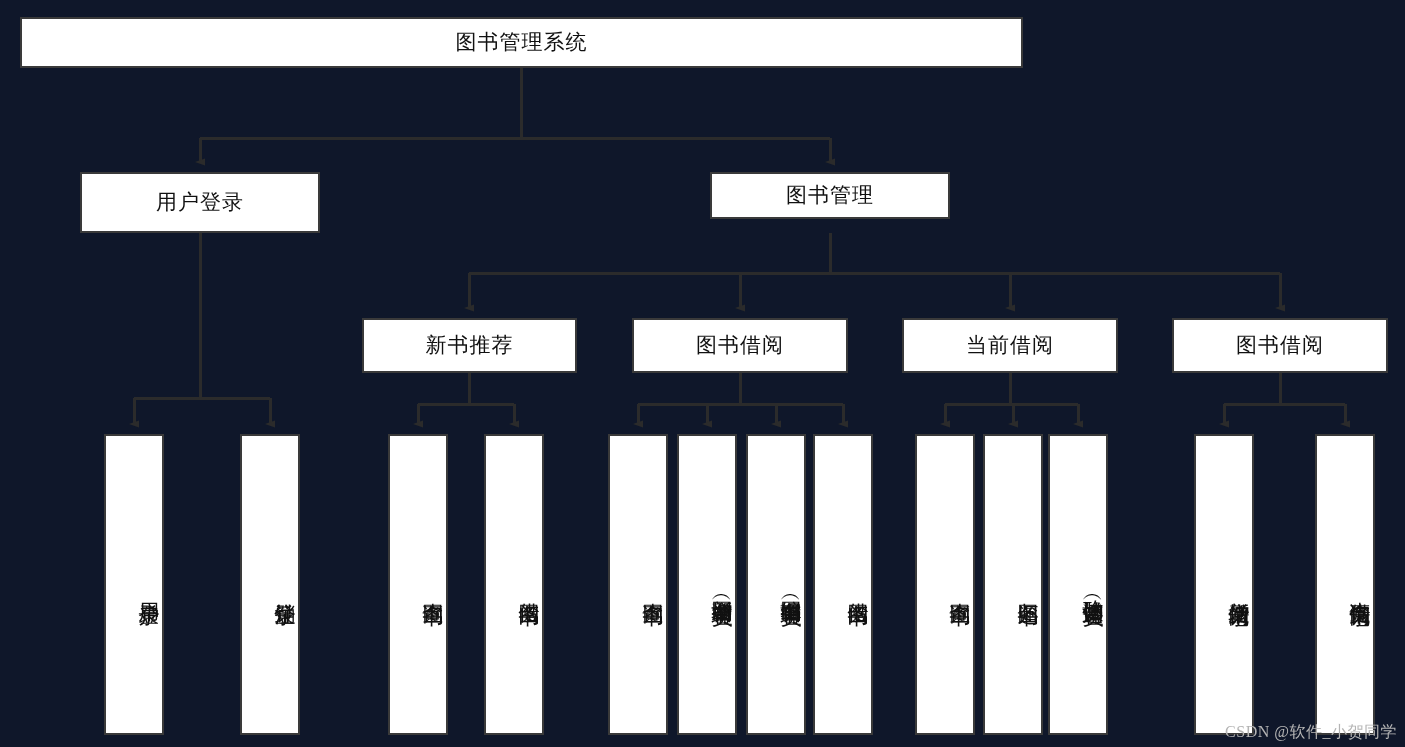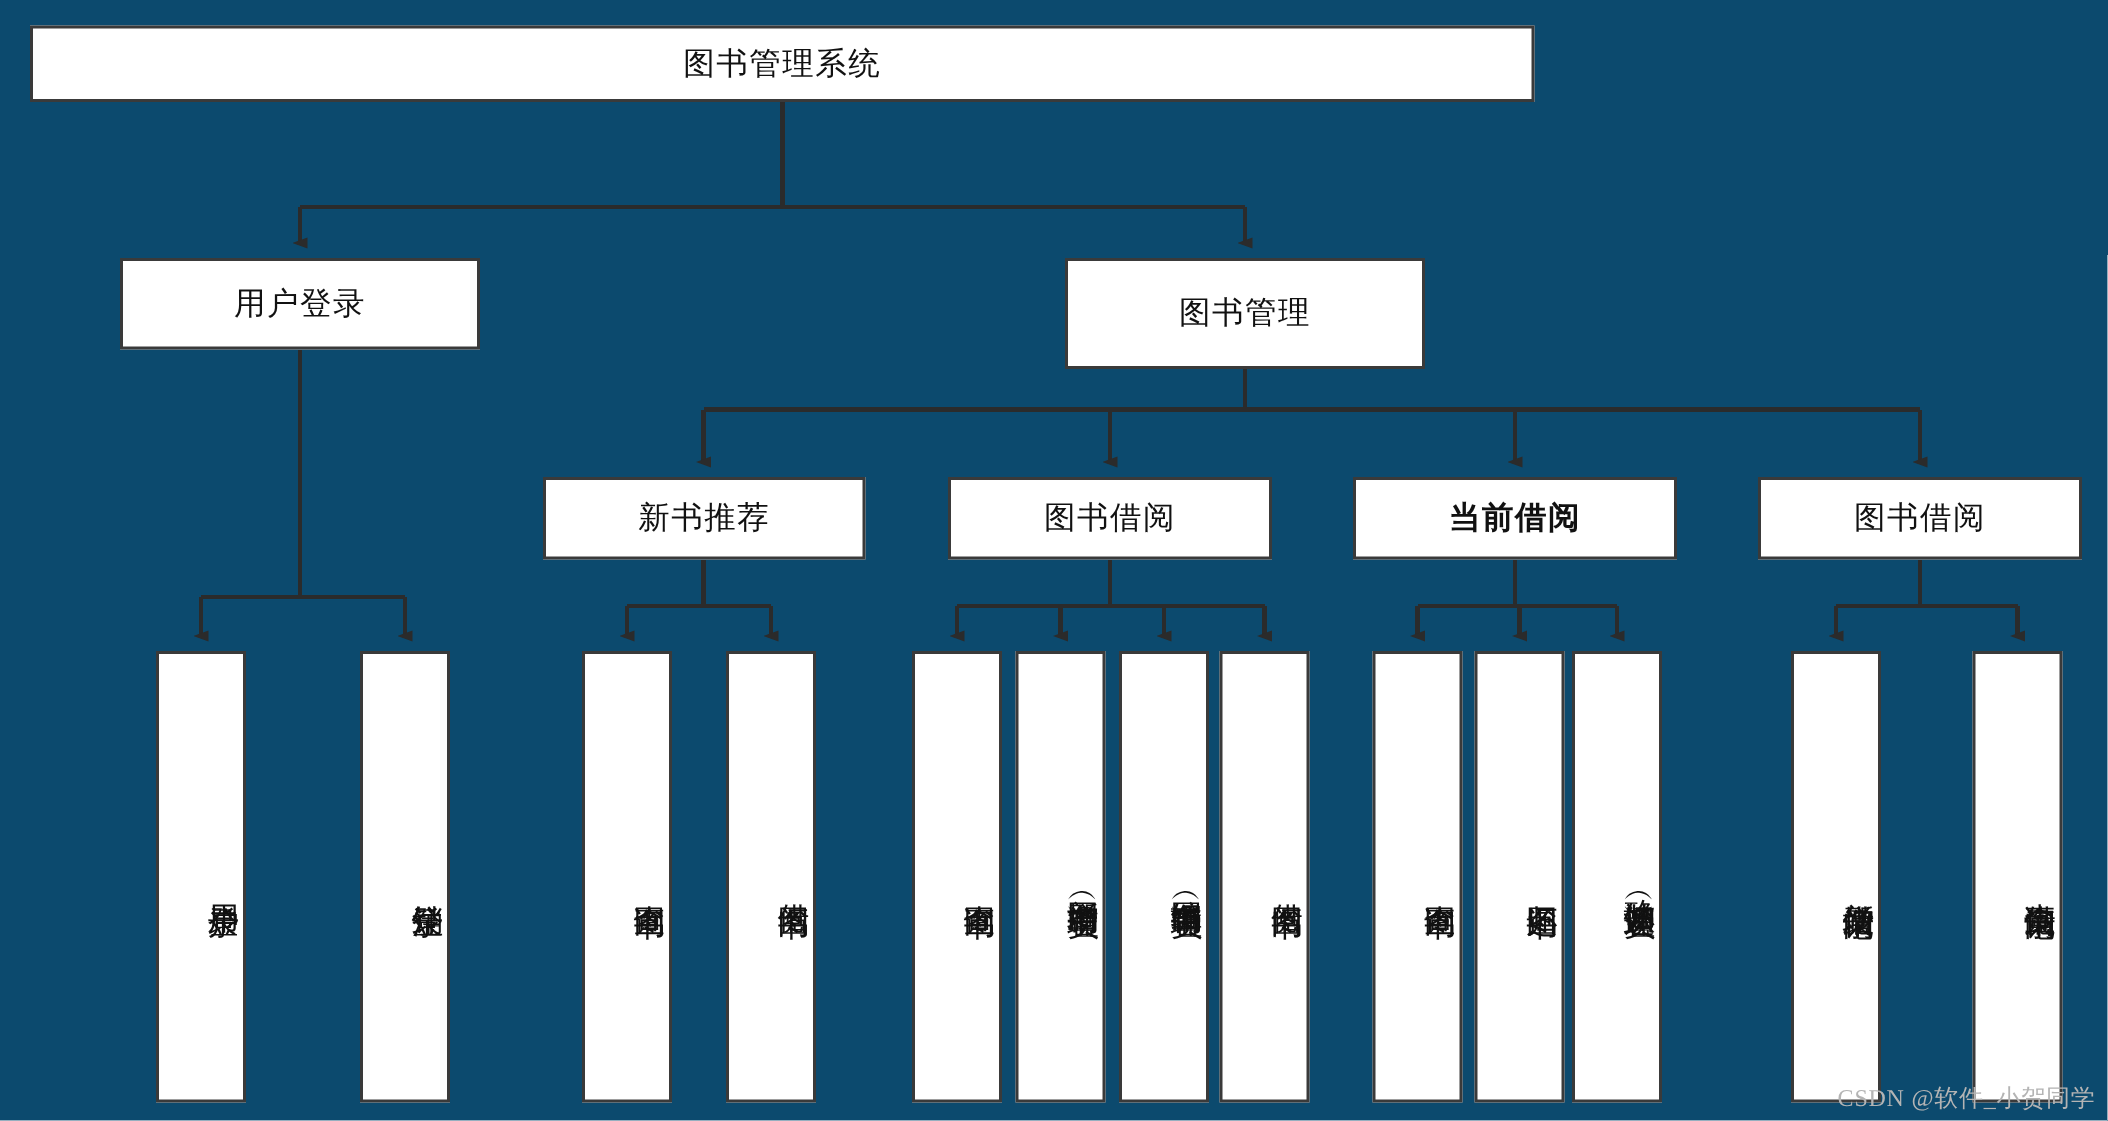--- a/index.html
+++ b/index.html
@@ -7,21 +7,21 @@
     padding: 0;
     background: #ffffff;
   }
   body {
     font-family: "DejaVu Sans", "Liberation Sans", sans-serif;
   }
   #canvas {
     position: relative;
     width: 1405px;
     height: 747px;
-    background: #0c4a6e;
+    background: #0f172a;
     overflow: hidden;
   }
   #wires {
     position: absolute;
     left: 0;
     top: 0;
     width: 1405px;
     height: 747px;
   }
   .node {
@@ -125,30 +125,30 @@
     </g>
   </svg>
 
   <div id="nodes">
       <div class="node h" style="left: 20px; top: 17px; width: 1003px; height: 51px;">
         <span class="lbl">图书管理系统</span>
       </div>
       <div class="node h" style="left: 80px; top: 172px; width: 240px; height: 61px;">
         <span class="lbl">用户登录</span>
       </div>
-      <div class="node h" style="left: 710px; top: 172px; width: 240px; height: 74px;">
+      <div class="node h" style="left: 710px; top: 172px; width: 240px; height: 47px;">
         <span class="lbl">图书管理</span>
       </div>
       <div class="node h" style="left: 362px; top: 318px; width: 215px; height: 55px;">
         <span class="lbl">新书推荐</span>
       </div>
       <div class="node h" style="left: 632px; top: 318px; width: 216px; height: 55px;">
         <span class="lbl">图书借阅</span>
       </div>
-      <div class="node h" style="left: 902px; top: 318px; width: 216px; height: 55px; font-weight: bold;">
+      <div class="node h" style="left: 902px; top: 318px; width: 216px; height: 55px;">
         <span class="lbl">当前借阅</span>
       </div>
       <div class="node h" style="left: 1172px; top: 318px; width: 216px; height: 55px;">
         <span class="lbl">图书借阅</span>
       </div>
       <div class="node v" style="left: 104px; top: 434px; width: 60px; height: 301px;">
         <span class="lbl">用户登录</span>
       </div>
       <div class="node v" style="left: 240px; top: 434px; width: 60px; height: 301px;">
         <span class="lbl">注销登录</span>

